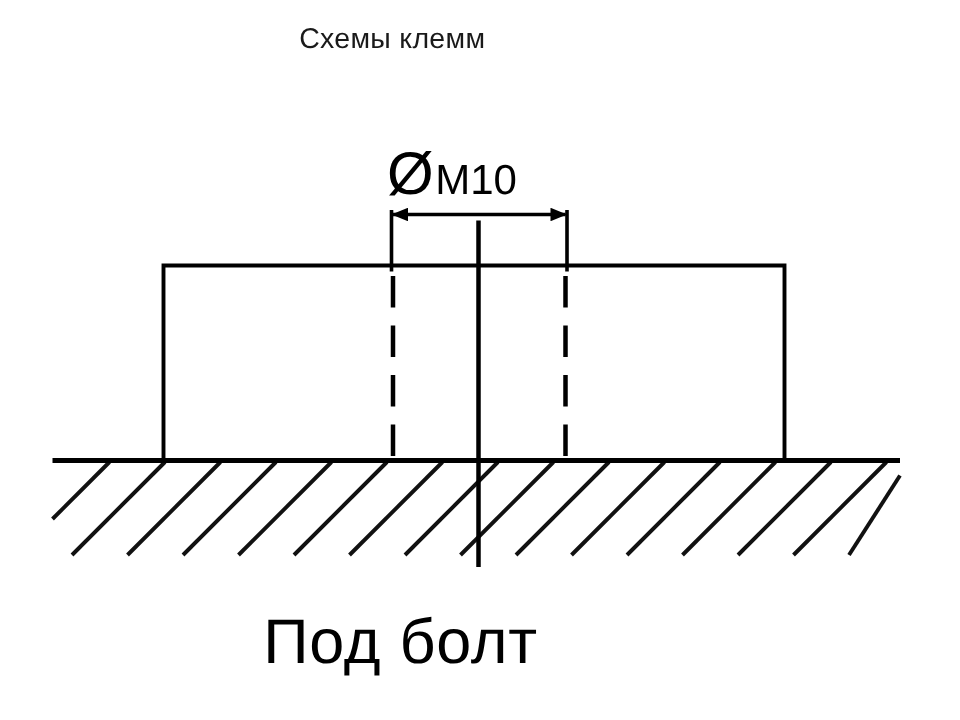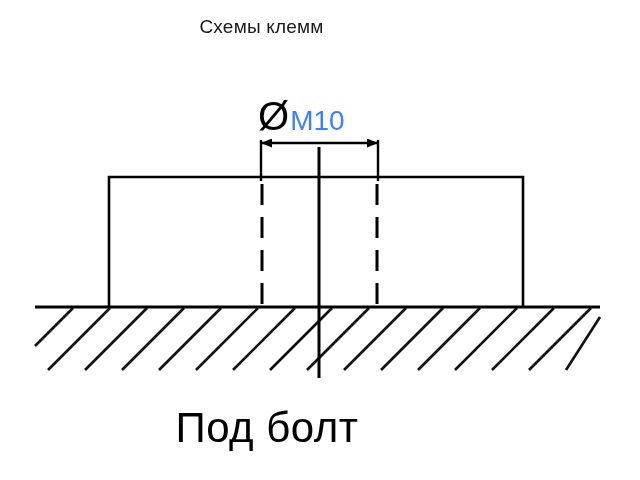--- a/index.html
+++ b/index.html
@@ -63,21 +63,21 @@
   .dia-symbol {
     font-size: 40px;
     font-family: "Liberation Sans", sans-serif;
     line-height: 1;
     color: #000000;
   }
   .dim-value {
     font-size: 28px;
     font-family: "Liberation Sans", sans-serif;
     line-height: 1;
-    color: #3b82f6;
+    color: #000000;
     margin-left: 1px;
   }
 </style>
 </head>
 <body>
 
 <div id="canvas">
 
   <div class="title-text">Схемы клемм</div>
 

